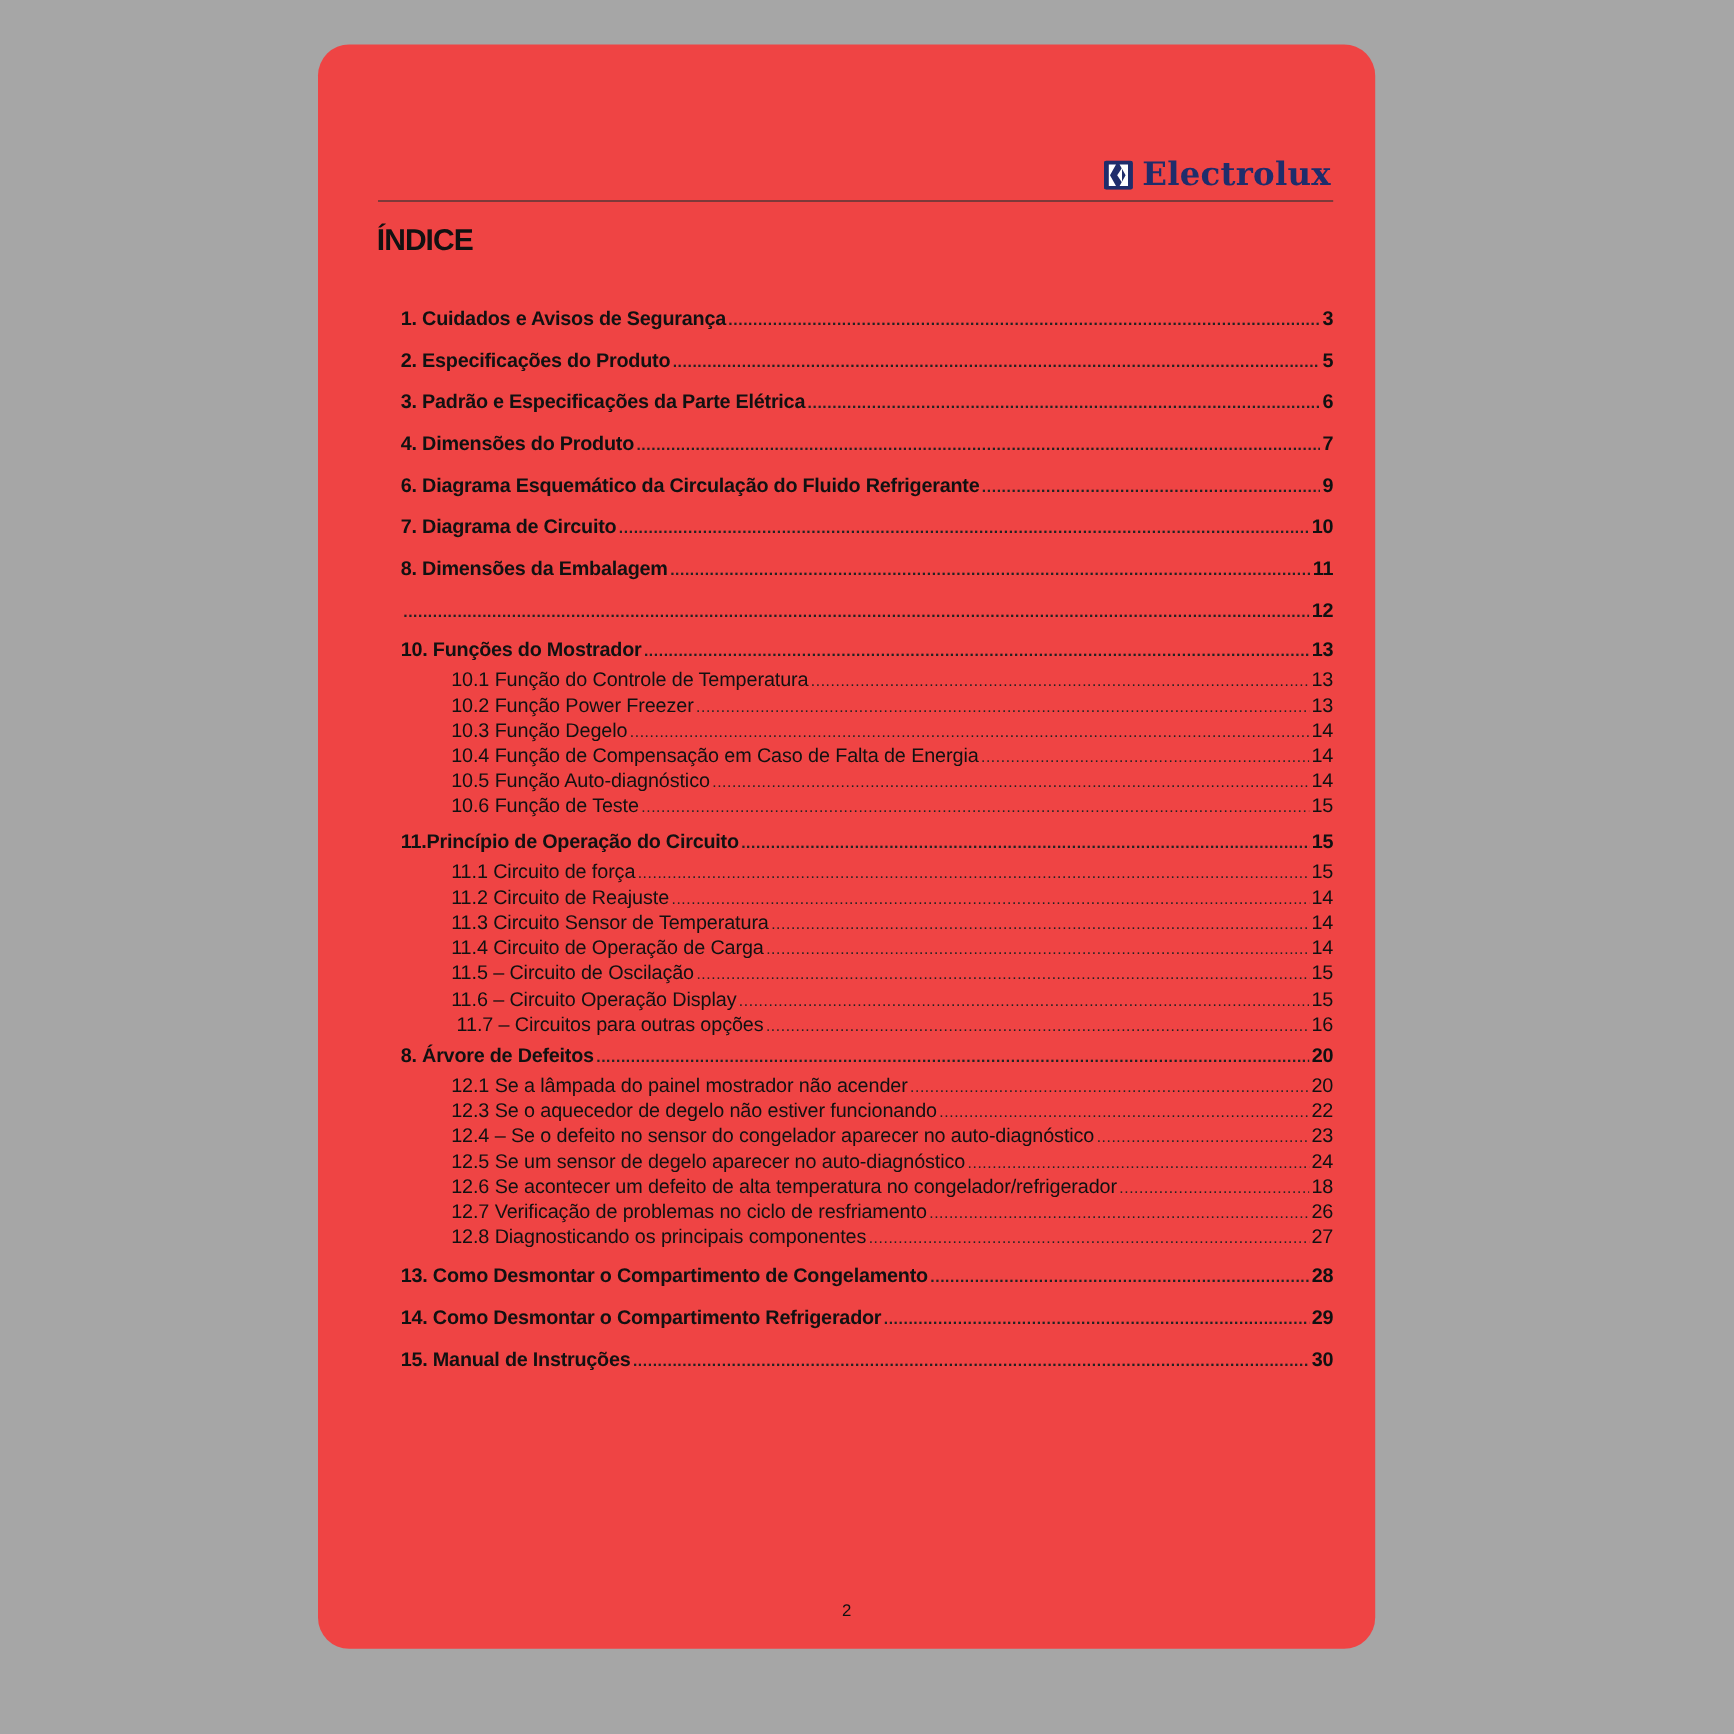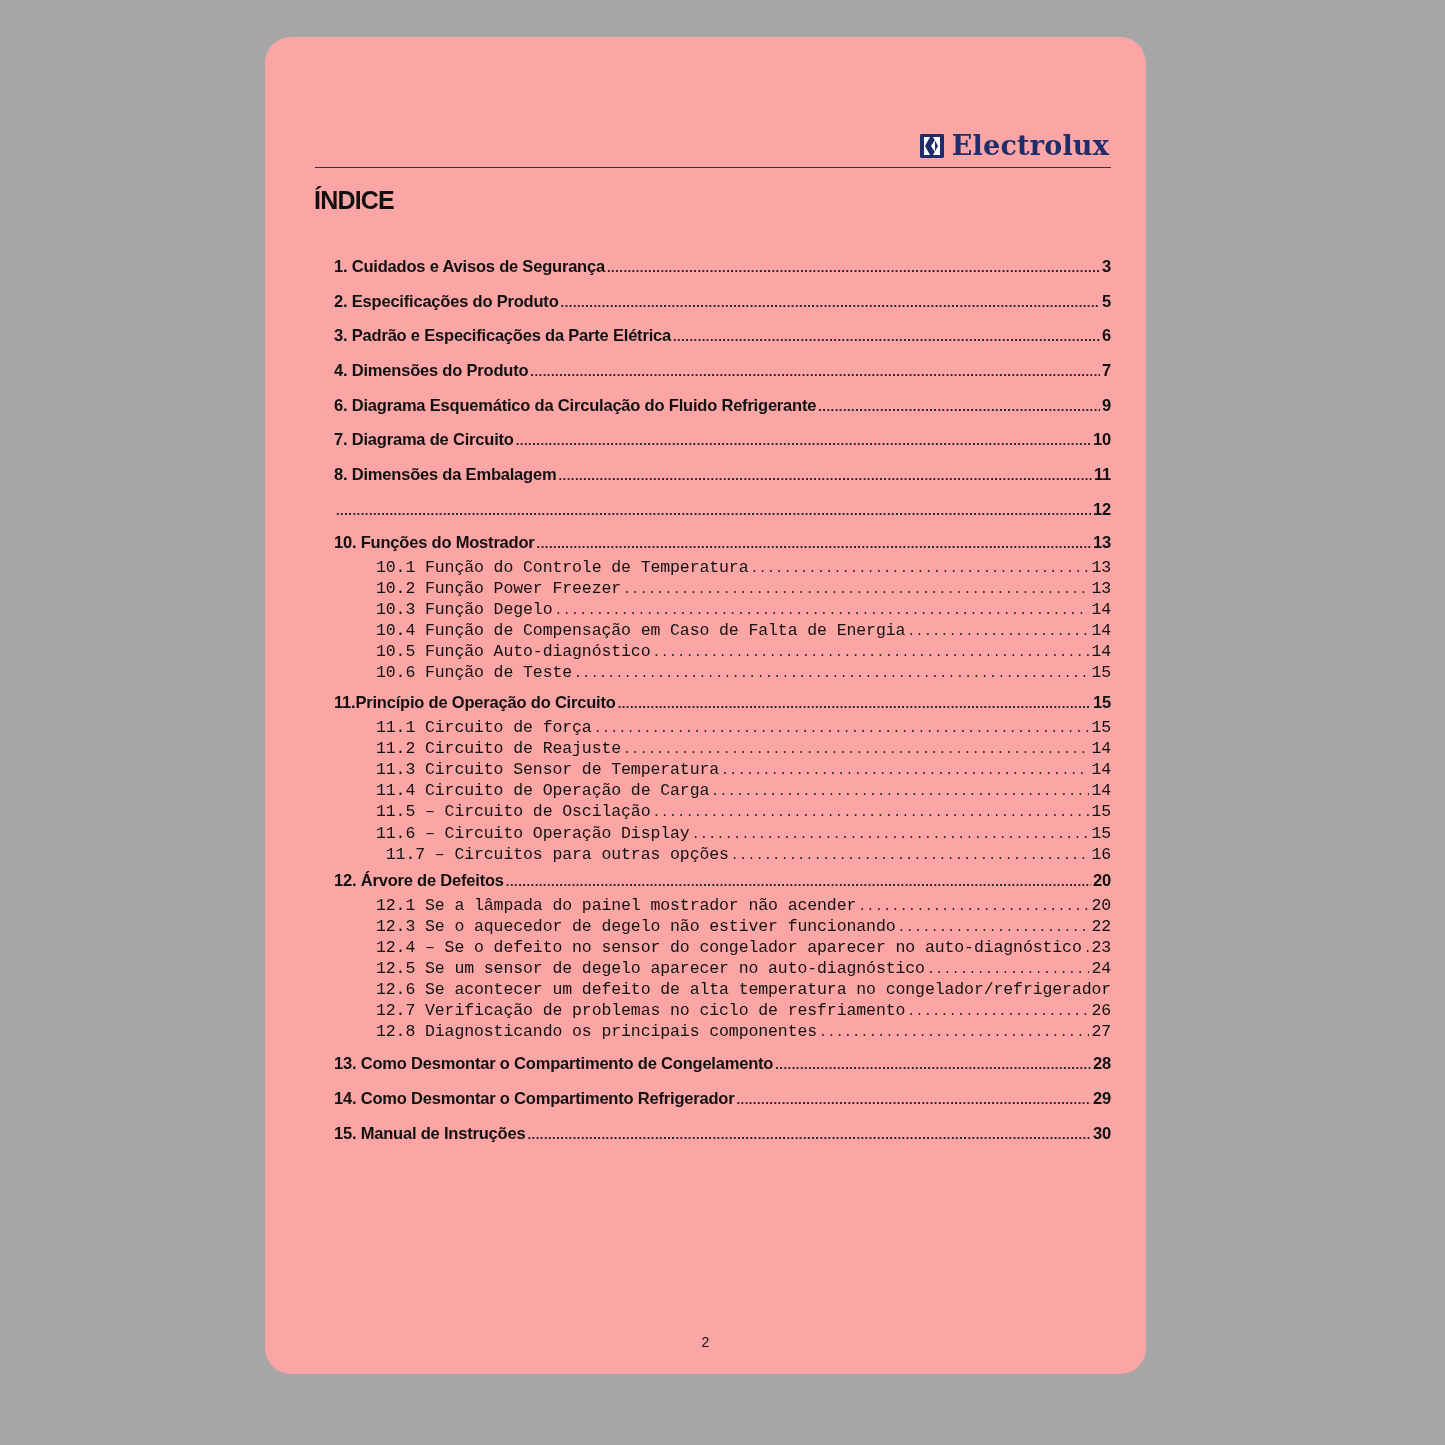--- a/index.html
+++ b/index.html
@@ -14,21 +14,21 @@
       overflow: hidden;
       font-family: "Liberation Sans", sans-serif;
       color: #111;
     }
     .page {
       position: absolute;
       left: 265px;
       top: 37px;
       width: 881px;
       height: 1337px;
-      background: #fca5a5;
+      background: #ef4444;
       border-radius: 26px;
     }
     .header {
       position: absolute;
       left: 50px;
       right: 35px;
       top: 92px;
       height: 38px;
       border-bottom: 1.5px solid #333;
     }
@@ -100,21 +100,20 @@
       letter-spacing: -0.2px;
       margin-left: 20px;
     }
     .row.main .dots { font-size: 13px; }
     .row.sub {
       font-size: 16.5px;
       height: 21.1px;
       line-height: 21.1px;
       padding-left: 62px;
       letter-spacing: -0.1px;
-      font-family: Liberation Mono, monospace;
     }
     .row.sub .dots { font-size: 13px; }
     .row.sub.last { margin-bottom: 4px; }
     .row.main.has-sub { height: 30px; line-height: 30px; }
 
     .page-number {
       position: absolute;
       left: 0;
       right: 0;
       top: 1297px;
@@ -256,21 +255,21 @@
       <span class="dots"></span>
       <span class="num">15</span>
     </div>
     <div class="row sub">
       <span class="label" style="white-space:pre"> 11.7 – Circuitos para outras opções</span>
       <span class="dots"></span>
       <span class="num">16</span>
     </div>
 
     <div class="row main has-sub">
-      <span class="label">12. Árvore de Defeitos</span>
+      <span class="label">8. Árvore de Defeitos</span>
       <span class="dots"></span>
       <span class="num">20</span>
     </div>
     <div class="row sub">
       <span class="label">12.1 Se a lâmpada do painel mostrador não acender</span>
       <span class="dots"></span>
       <span class="num">20</span>
     </div>
     <div class="row sub">
       <span class="label">12.3 Se o aquecedor de degelo não estiver funcionando</span>

